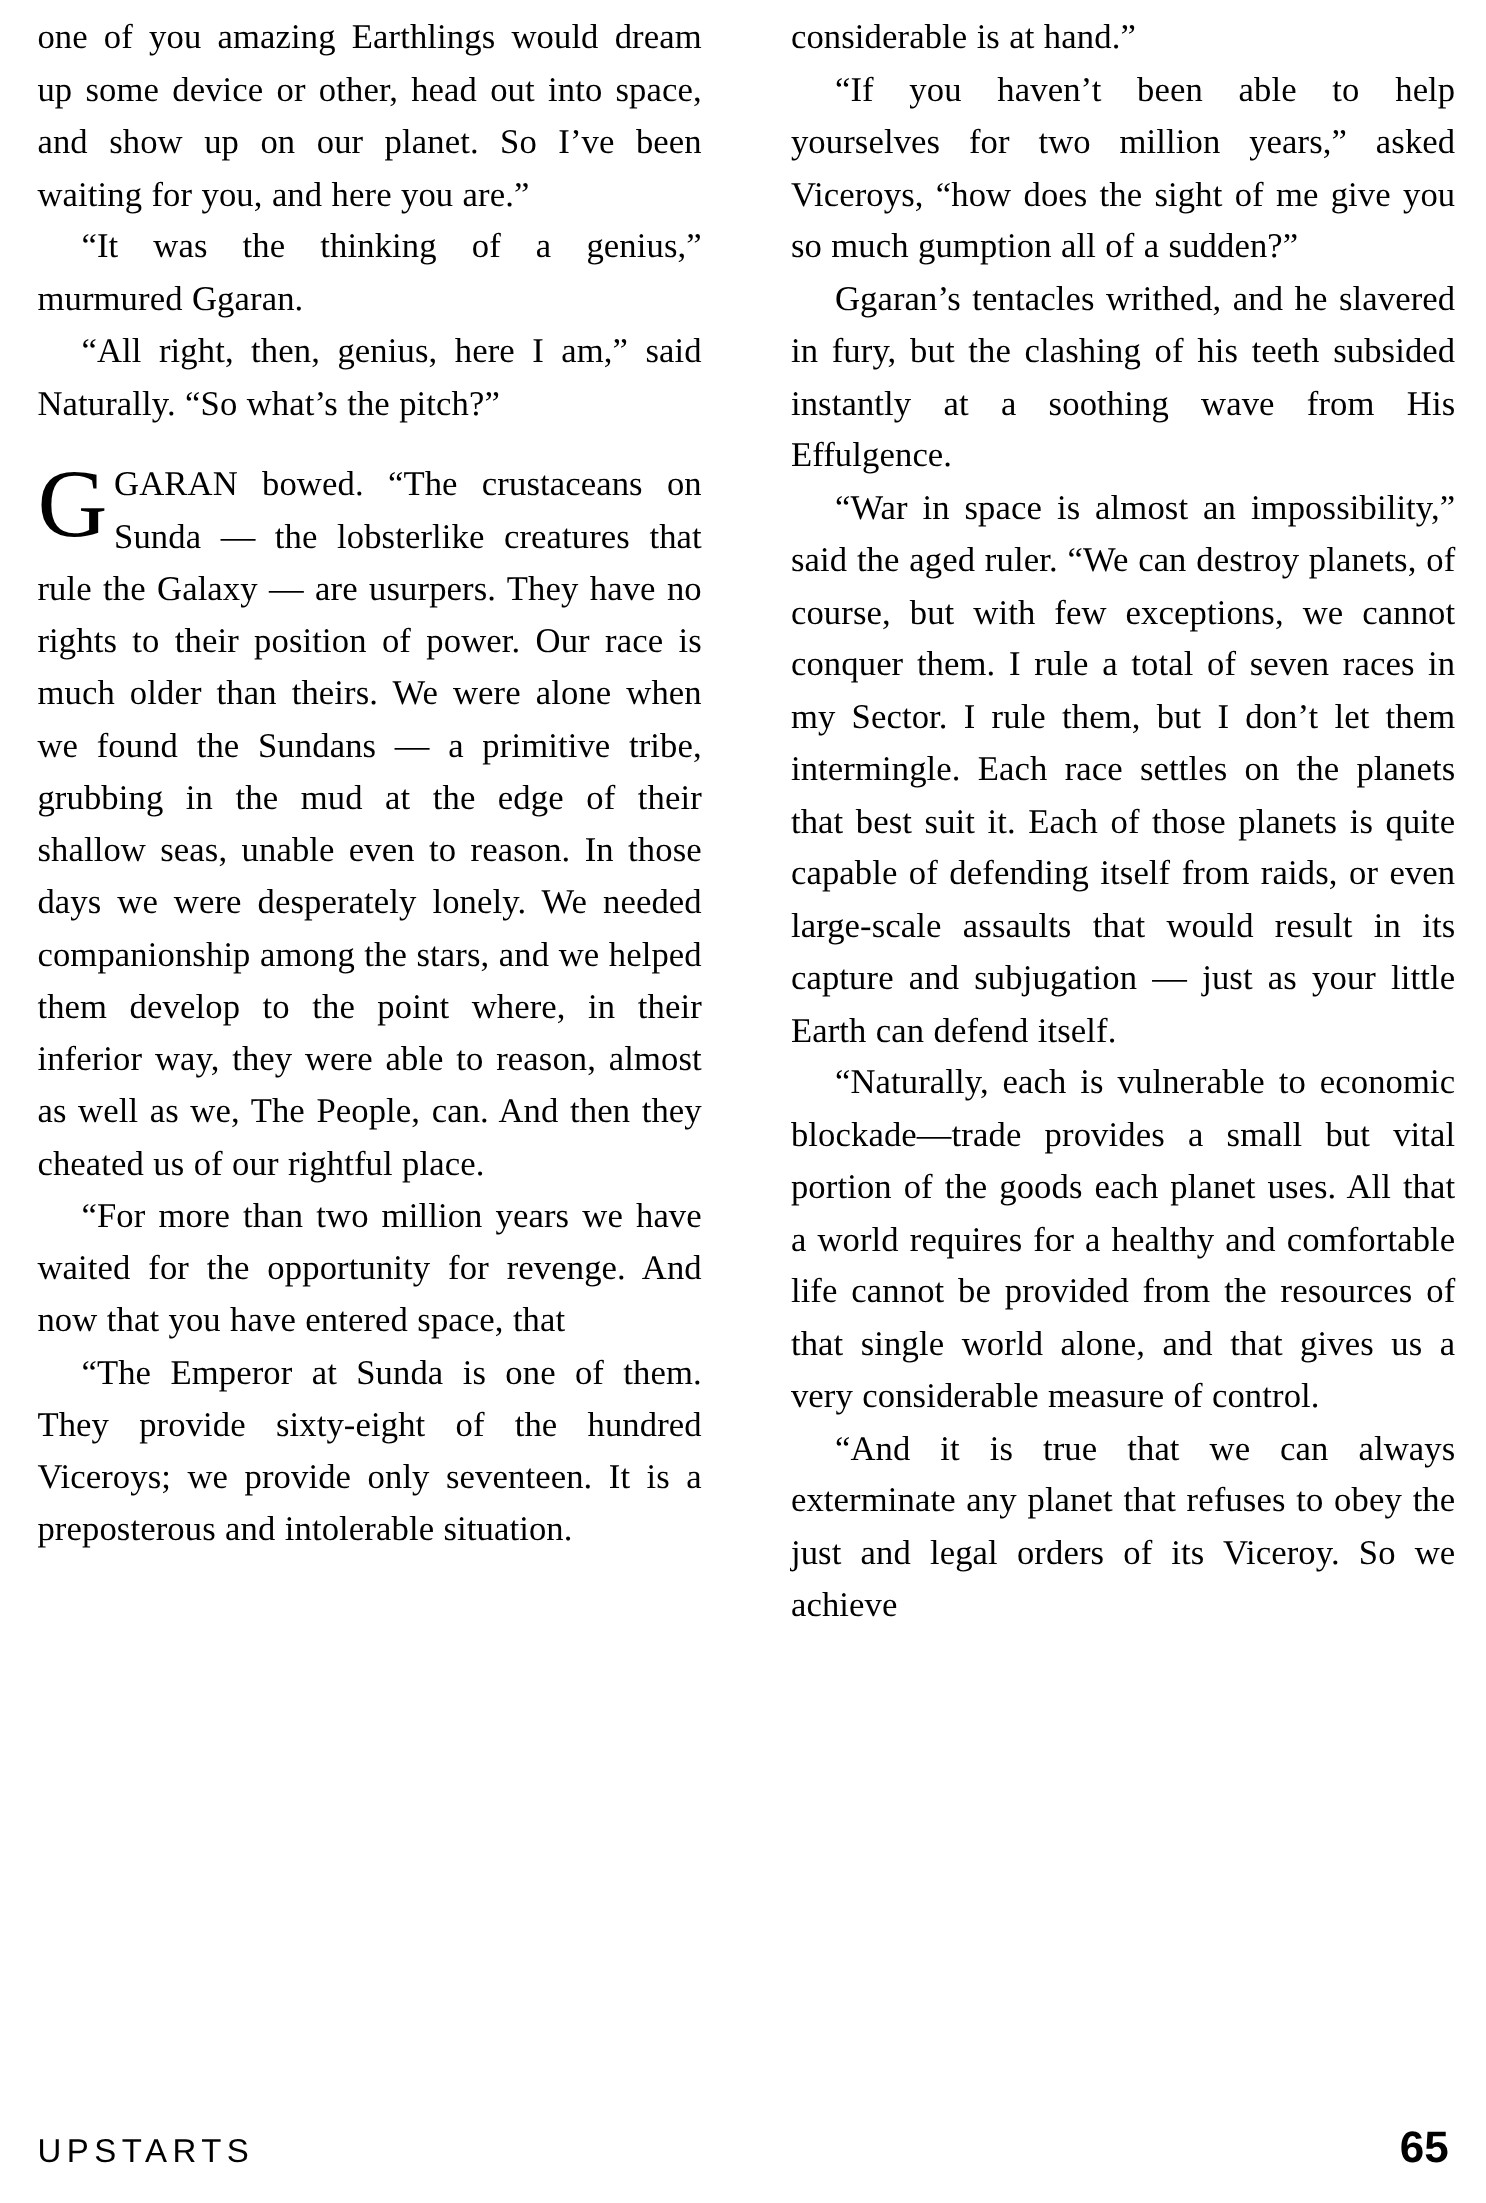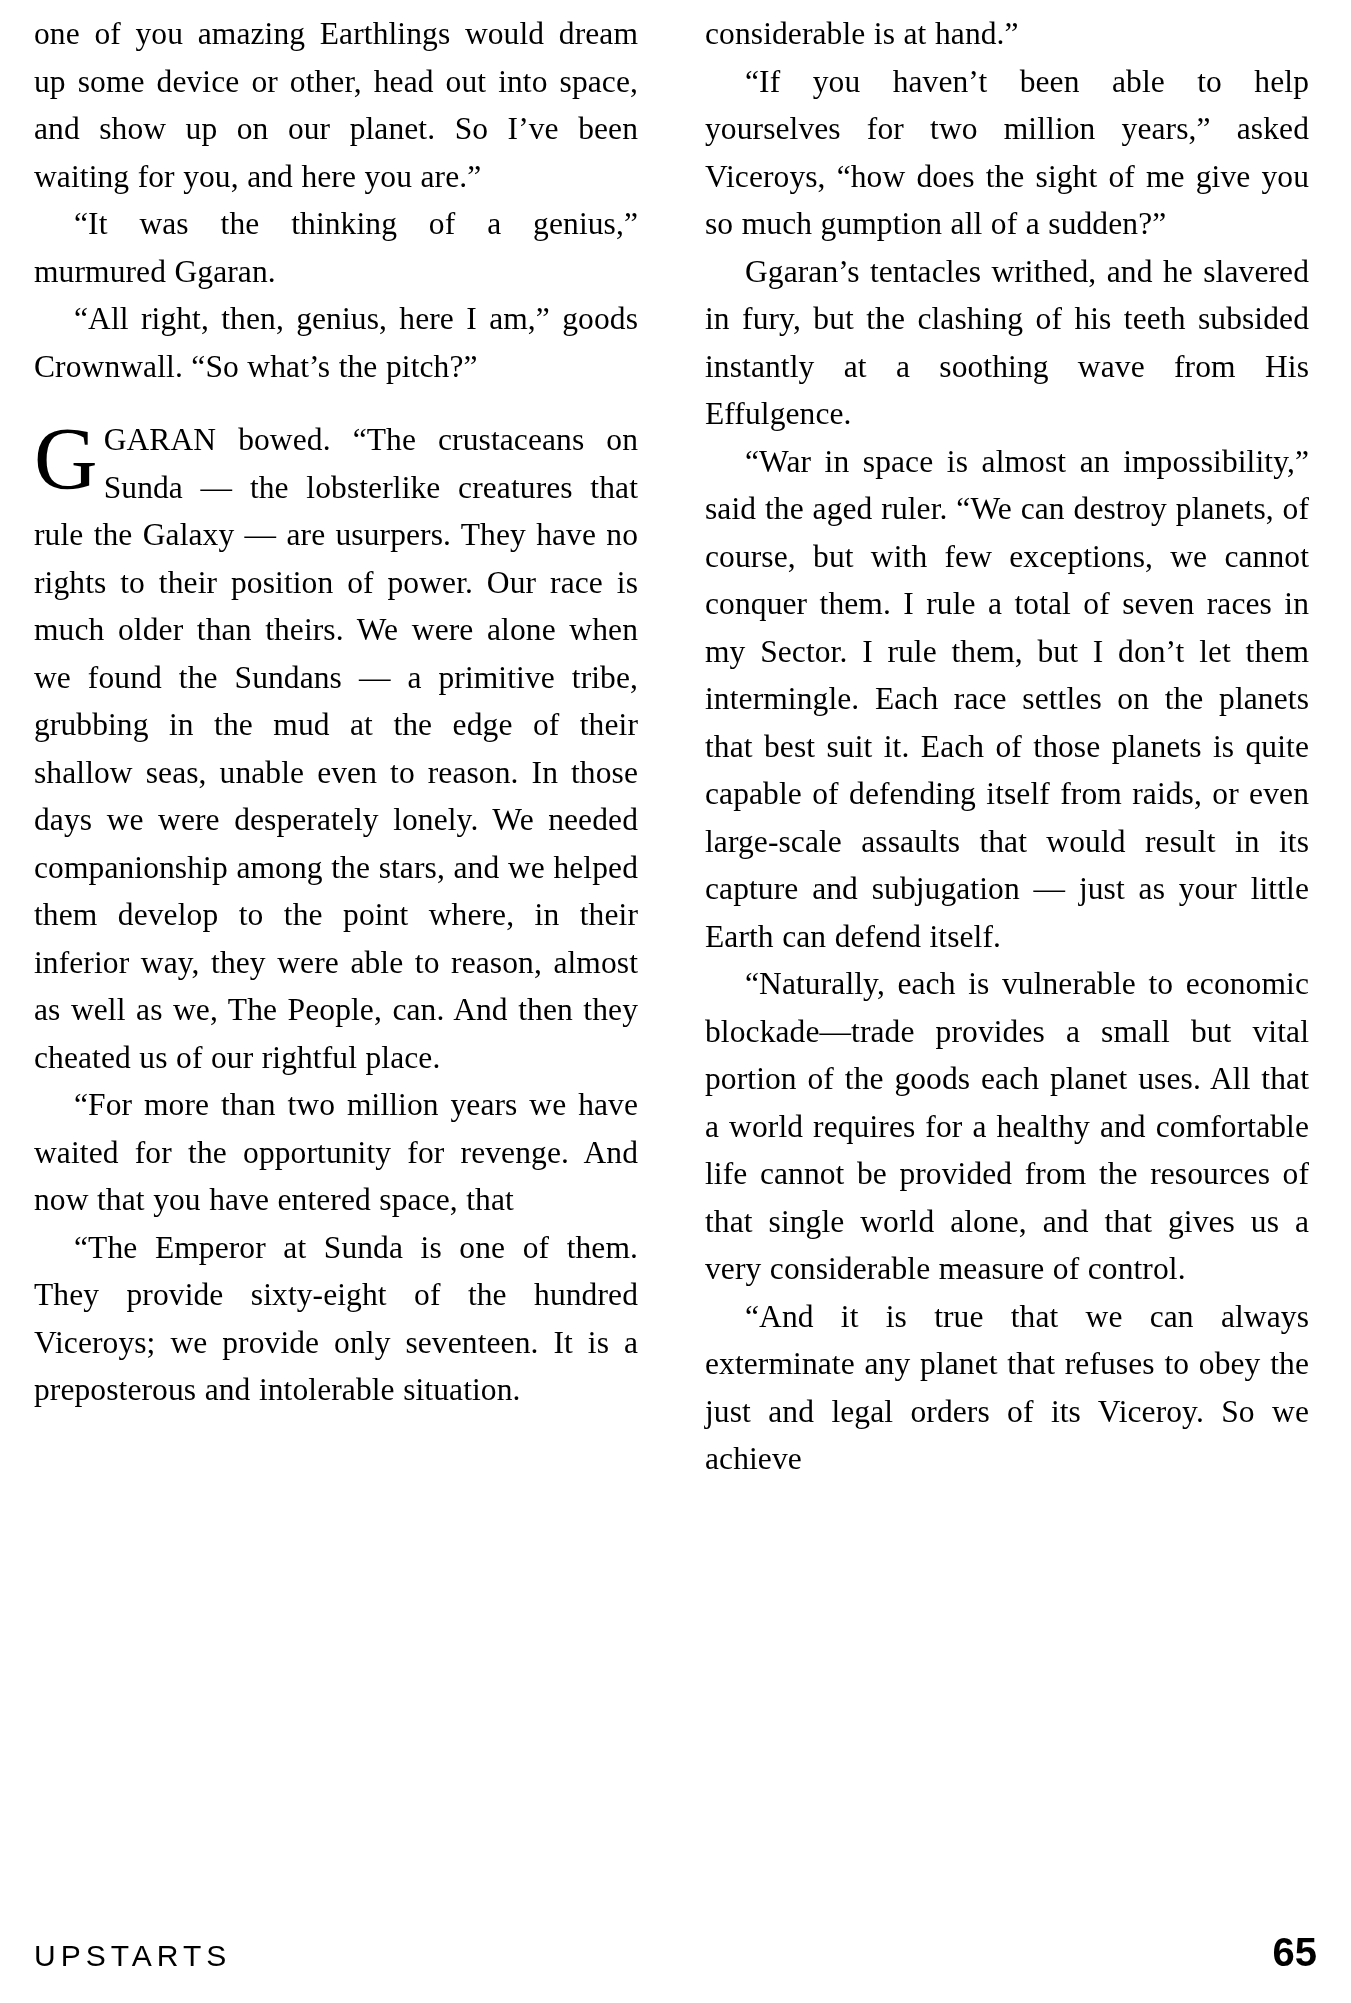--- a/index.html
+++ b/index.html
@@ -14,21 +14,21 @@
     font-family: "Liberation Serif", "DejaVu Serif", serif;
     color: #000000;
     overflow: hidden;
   }
   .page {
     position: absolute;
     left: 0; top: 0;
     width: 1351px;
     height: 2003px;
     box-sizing: border-box;
-    padding: 10px 42px 0 34px;
+    padding: 10px 28px 0 34px;
   }
   .columns {
     display: flex;
     flex-direction: row;
     justify-content: space-between;
     align-items: flex-start;
     width: 100%;
     height: 1905px;
   }
   .col {
@@ -92,21 +92,21 @@
 </style>
 </head>
 <body>
 
 <div class="page">
   <div class="columns">
 
     <div class="col">
       <p class="noindent">one of you amazing Earthlings would dream up some device or other, head out into space, and show up on our planet. So I’ve been waiting for you, and here you are.”</p>
       <p class="indent">“It was the thinking of a genius,” murmured Ggaran.</p>
-      <p class="indent">“All right, then, genius, here I am,” goods Crownwall. “So what’s the pitch?”</p>
+      <p class="indent">“All right, then, genius, here I am,” said Naturally. “So what’s the pitch?”</p>
       <div class="gap"></div>
       <p class="dropcap-para">
         <span class="dropcap">G</span><span>GARAN bowed. “The crustaceans on Sunda — the lobsterlike creatures that rule the Galaxy — are usurpers. They have no rights to their position of power. Our race is much older than theirs. We were alone when we found the Sundans — a primitive tribe, grubbing in the mud at the edge of their shallow seas, unable even to reason. In those days we were desperately lonely. We needed companionship among the stars, and we helped them develop to the point where, in their inferior way, they were able to reason, almost as well as we, The People, can. And then they cheated us of our rightful place.</span>
       </p>
       <p class="indent">“For more than two million years we have waited for the opportunity for revenge. And now that you have entered space, that</p>
       <p class="indent">“The Emperor at Sunda is one of them. They provide sixty-eight of the hundred Viceroys; we provide only seventeen. It is a preposterous and intolerable situation.</p>
     </div>
 
     <div class="col">
       <p class="noindent">considerable is at hand.”</p>

